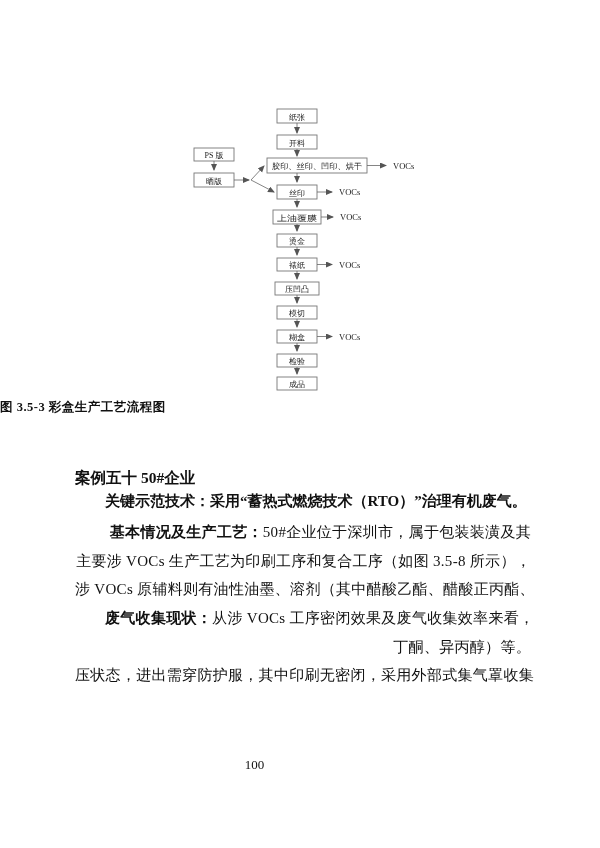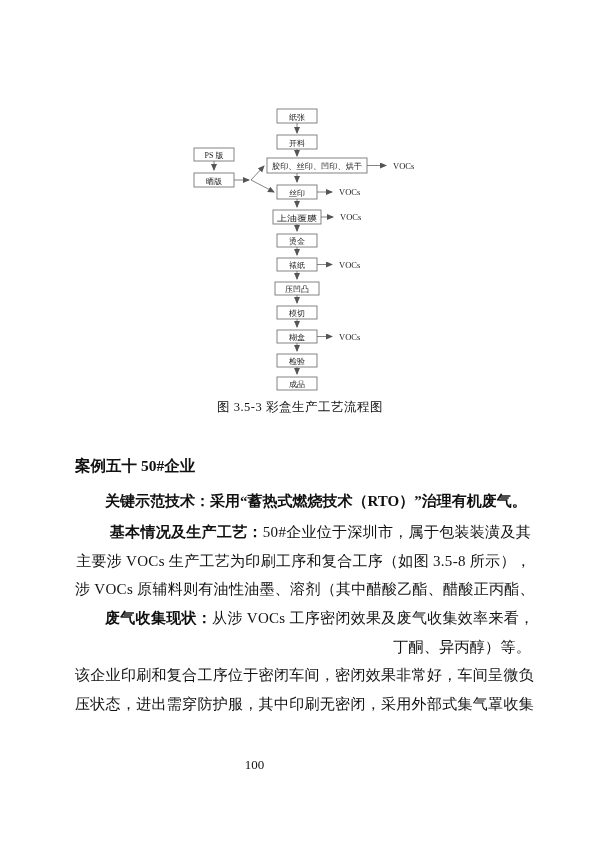--- a/index.html
+++ b/index.html
@@ -8,26 +8,26 @@
     font-family:"Liberation Serif","DejaVu Serif",serif;color:#111;
   }
   
   .flow-svg{position:absolute;left:0;top:100px;}
   .flow-svg rect{fill:#ffffff;stroke:#777;stroke-width:0.9;}
   .flow-svg text{fill:#222;font-size:8px;font-family:"Liberation Serif","DejaVu Serif",serif;}
   .flow-svg .node-label{text-anchor:middle;}
   .flow-svg line{stroke:#666;stroke-width:0.8;}
   .flow-svg .voc-label{font-size:8.5px;}
   .fig-caption{
-    position:absolute;top:399px;left:0;width:600px;text-align:center;
-    font-weight:normal;font-size:12.5px;letter-spacing:0.5px;
+    position:absolute;top:399px;left:0;width:600px;
+    font-weight:bold;font-size:12.5px;letter-spacing:0.5px;
   }
   
   .doc{position:absolute;left:75px;top:455px;width:456px;font-size:15px;}
-  .heading{font-weight:bold;font-size:15.5px;height:24px;line-height:22px;white-space:nowrap;}
+  .heading{font-weight:bold;font-size:15.5px;height:24px;line-height:22px;white-space:nowrap;margin-top:12px;}
   .ktline{position:absolute;top:32px;left:0;width:456px;line-height:28px;height:28px;
           font-weight:bold;white-space:nowrap;}
   .plines{position:absolute;top:63px;left:0;width:456px;text-align:right;}
   .line{height:28.7px;line-height:28.7px;white-space:nowrap;letter-spacing:0.3px;}
   .indent{padding-left:30px;}
   .bold{font-weight:bold;}
   .pagenum{position:absolute;top:757px;left:0;width:509px;text-align:center;
            font-size:13px;line-height:16px;}
 </style>
 </head>
@@ -148,19 +148,18 @@
       <div class="line indent">
         <span class="bold">基本情况及生产工艺：</span><span>50#企业位于深圳市，属于包装装潢及其</span>
       </div>
       <div class="line">主要涉 VOCs 生产工艺为印刷工序和复合工序（如图 3.5-8 所示），</div>
       <div class="line">涉 VOCs 原辅料则有油性油墨、溶剂（其中醋酸乙酯、醋酸正丙酯、</div>
       <div class="line indent">
         <span class="bold">废气收集现状：</span><span>从涉 VOCs 工序密闭效果及废气收集效率来看，</span>
       </div>
 
       <div class="line">丁酮、异丙醇）等。</div>
-      <div class="line">该企业印刷和复合工序位于密闭车间，密闭效果非常好，车间呈微负</div>
       <div class="line">压状态，进出需穿防护服，其中印刷无密闭，采用外部式集气罩收集</div>
     </div>
   </div>
 
   <div class="pagenum">100</div>
 </div>
 
 </body></html>

